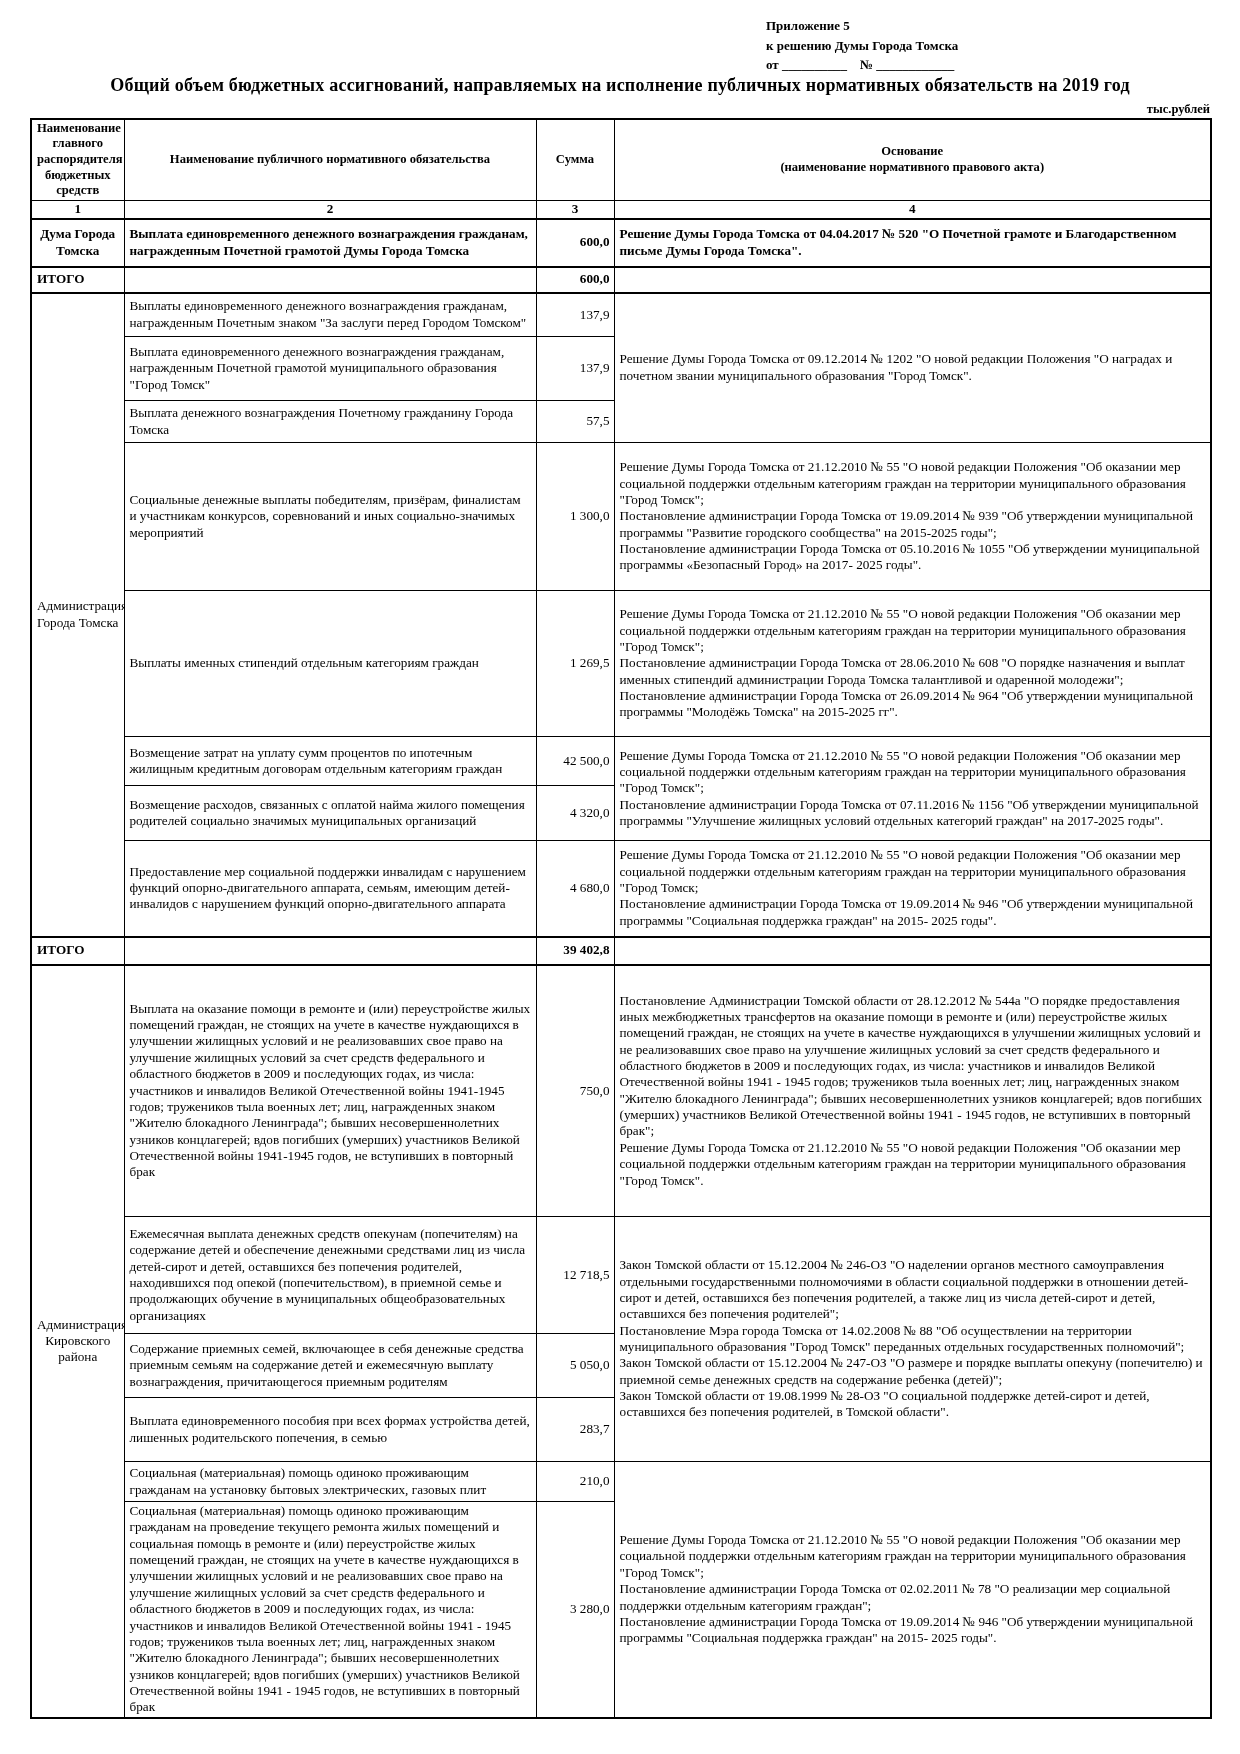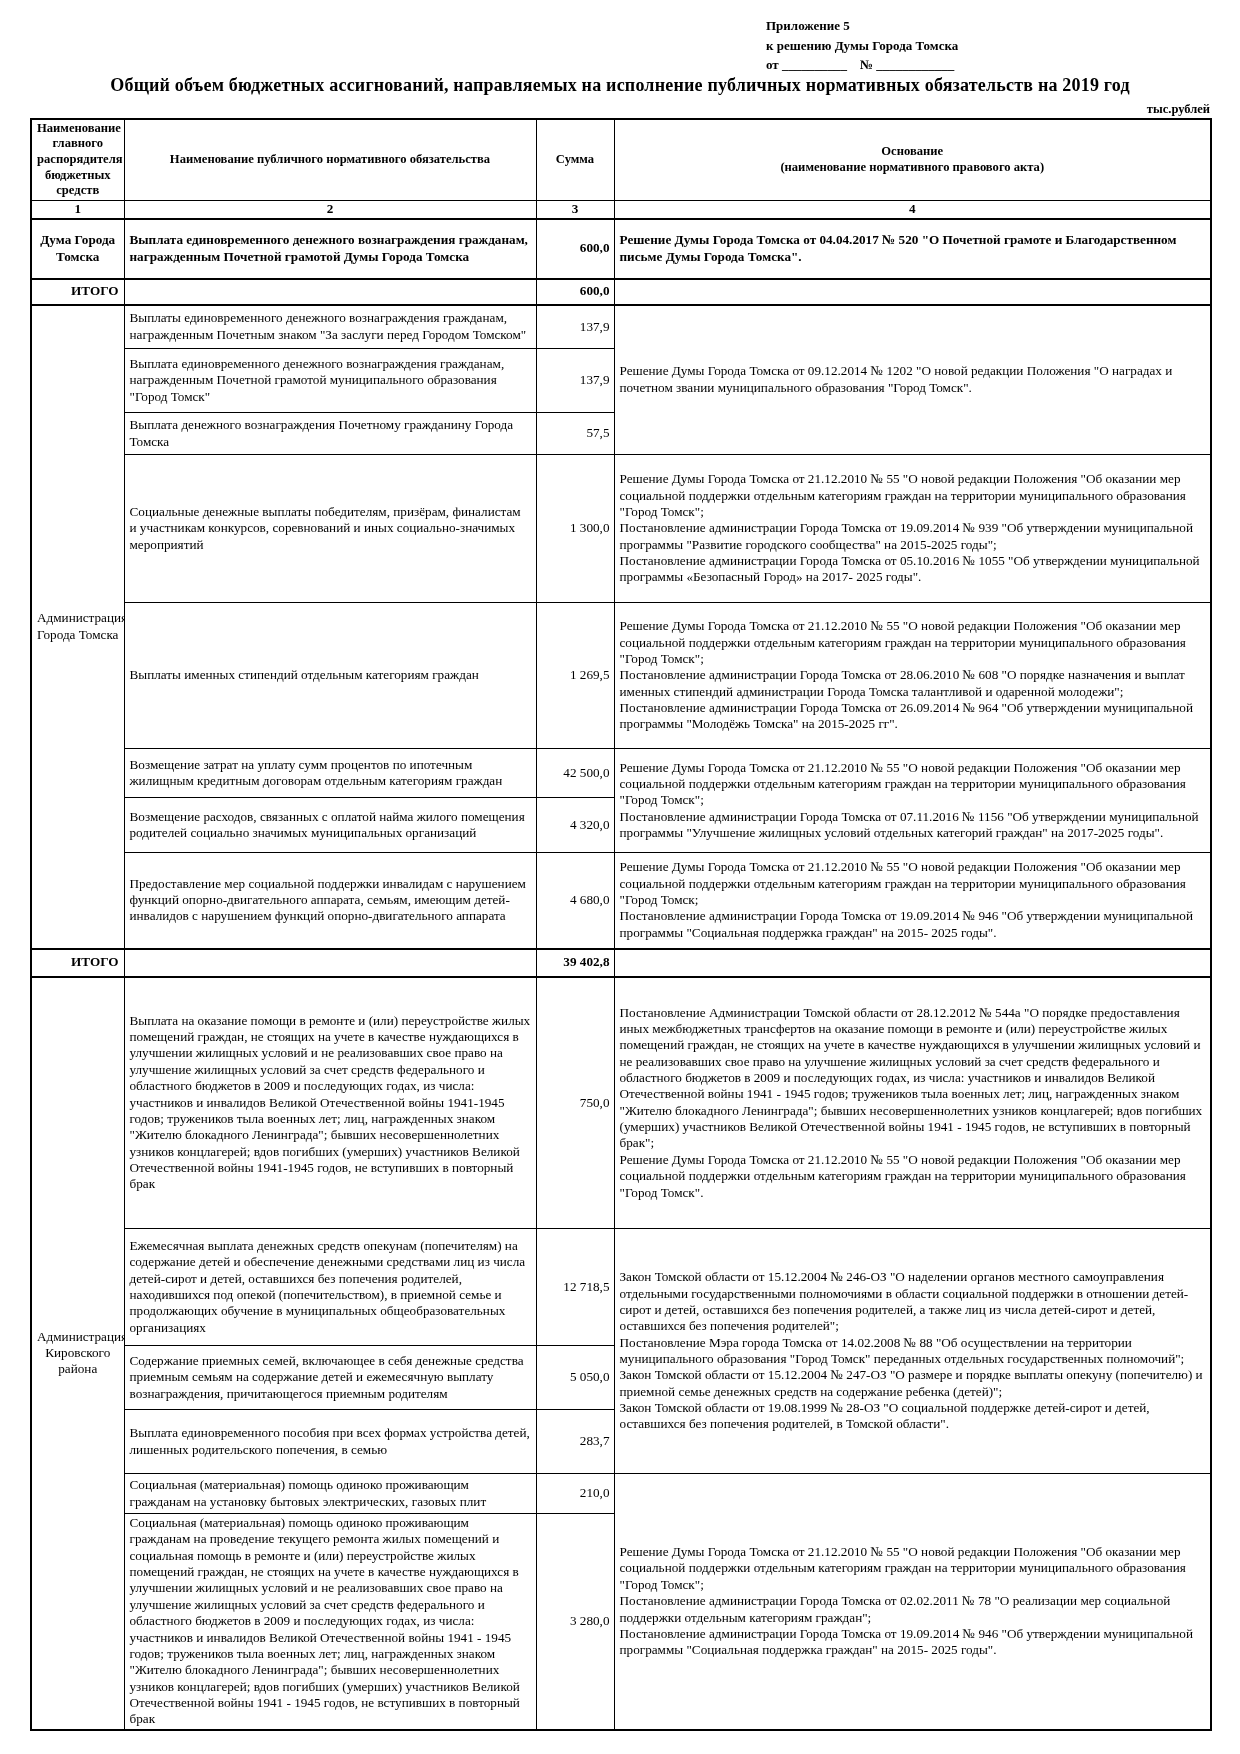--- a/index.html
+++ b/index.html
@@ -21,21 +21,21 @@
     border:1px solid #000;padding:1px 5px;vertical-align:middle;
     line-height:1.24;overflow:hidden;margin-left:35px;
   }
   tr.hdr td{text-align:center;font-weight:bold;font-size:12.6px;}
   tr.num td{text-align:center;font-weight:bold;padding:0;border-bottom:2px solid #000;}
   td.grbs{text-align:center;}
   td.sum{text-align:right;white-space:nowrap;padding-right:4px;}
   td.pre{white-space:pre-line;}
   tr.bold-row td{font-weight:bold;}
   tr.itogo td{font-weight:bold;border-top:2px solid #000;border-bottom:2px solid #000;}
-  tr.itogo td.grbs{text-align:right;}
+  tr.itogo td.grbs{text-align:left;}
 </style>
 </head>
 <body>
 
 <div class="page">
 
   <div class="appendix">
     <div>Приложение 5</div>
     <div>к решению Думы Города Томска</div>
     <div>от __________    № ____________</div>
@@ -62,21 +62,21 @@
 (наименование нормативного правового акта)</td>
     </tr>
 
     <tr class="num" style="height:18px;">
       <td>1</td>
       <td>2</td>
       <td>3</td>
       <td>4</td>
     </tr>
 
-    <tr class="bold-row" style="height:60px;">
+    <tr class="bold-row" style="height:48px;">
       <td class="grbs">Дума Города Томска</td>
       <td>Выплата единовременного денежного вознаграждения гражданам, награжденным Почетной грамотой Думы Города Томска</td>
       <td class="sum">600,0</td>
       <td class="pre">Решение Думы Города Томска от 04.04.2017 № 520  "О Почетной грамоте и Благодарственном письме Думы Города Томска".</td>
     </tr>
 
     <tr class="itogo" style="height:26px;">
       <td class="grbs">ИТОГО</td>
       <td></td>
       <td class="sum">600,0</td>

